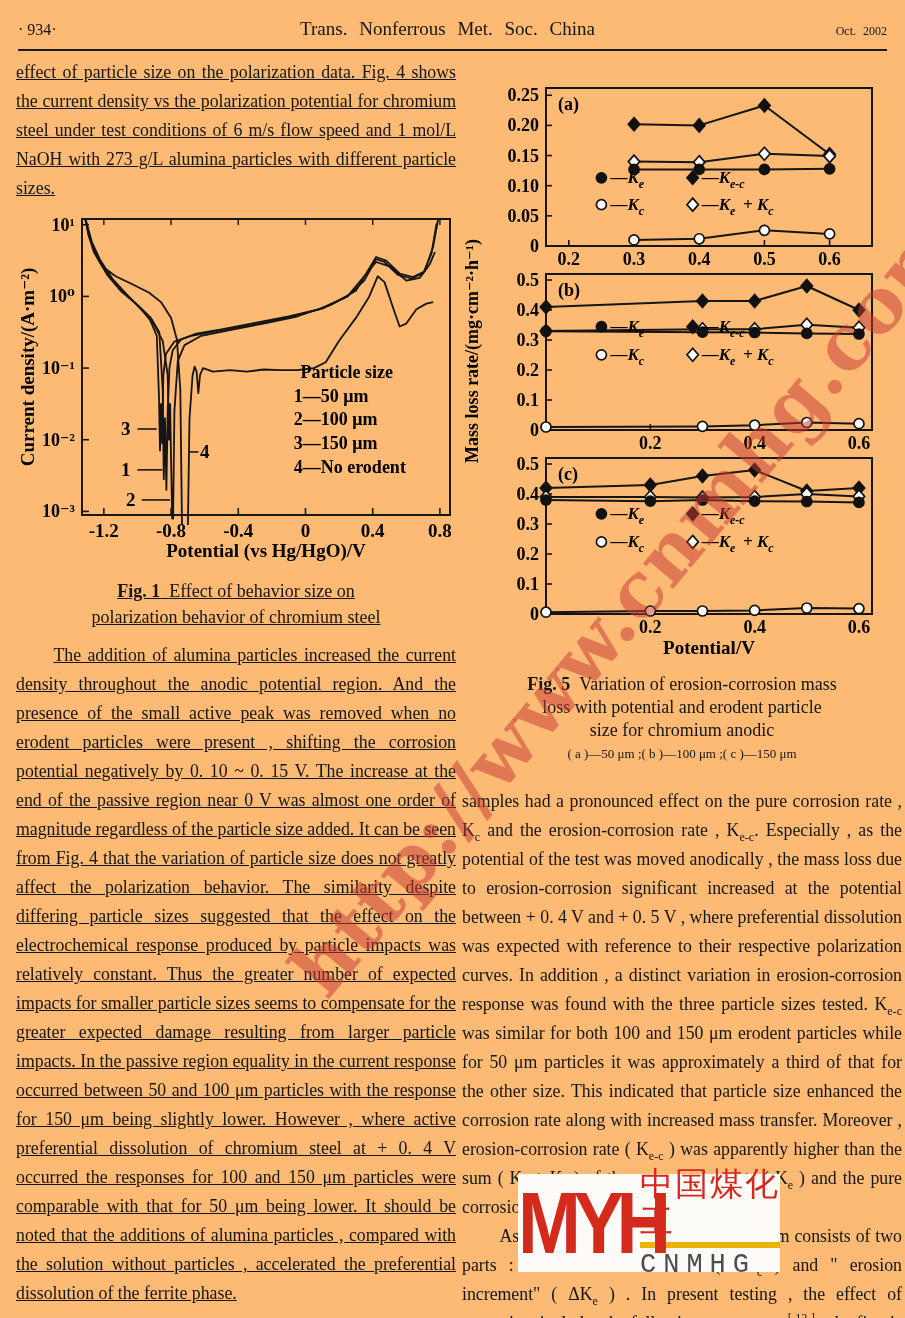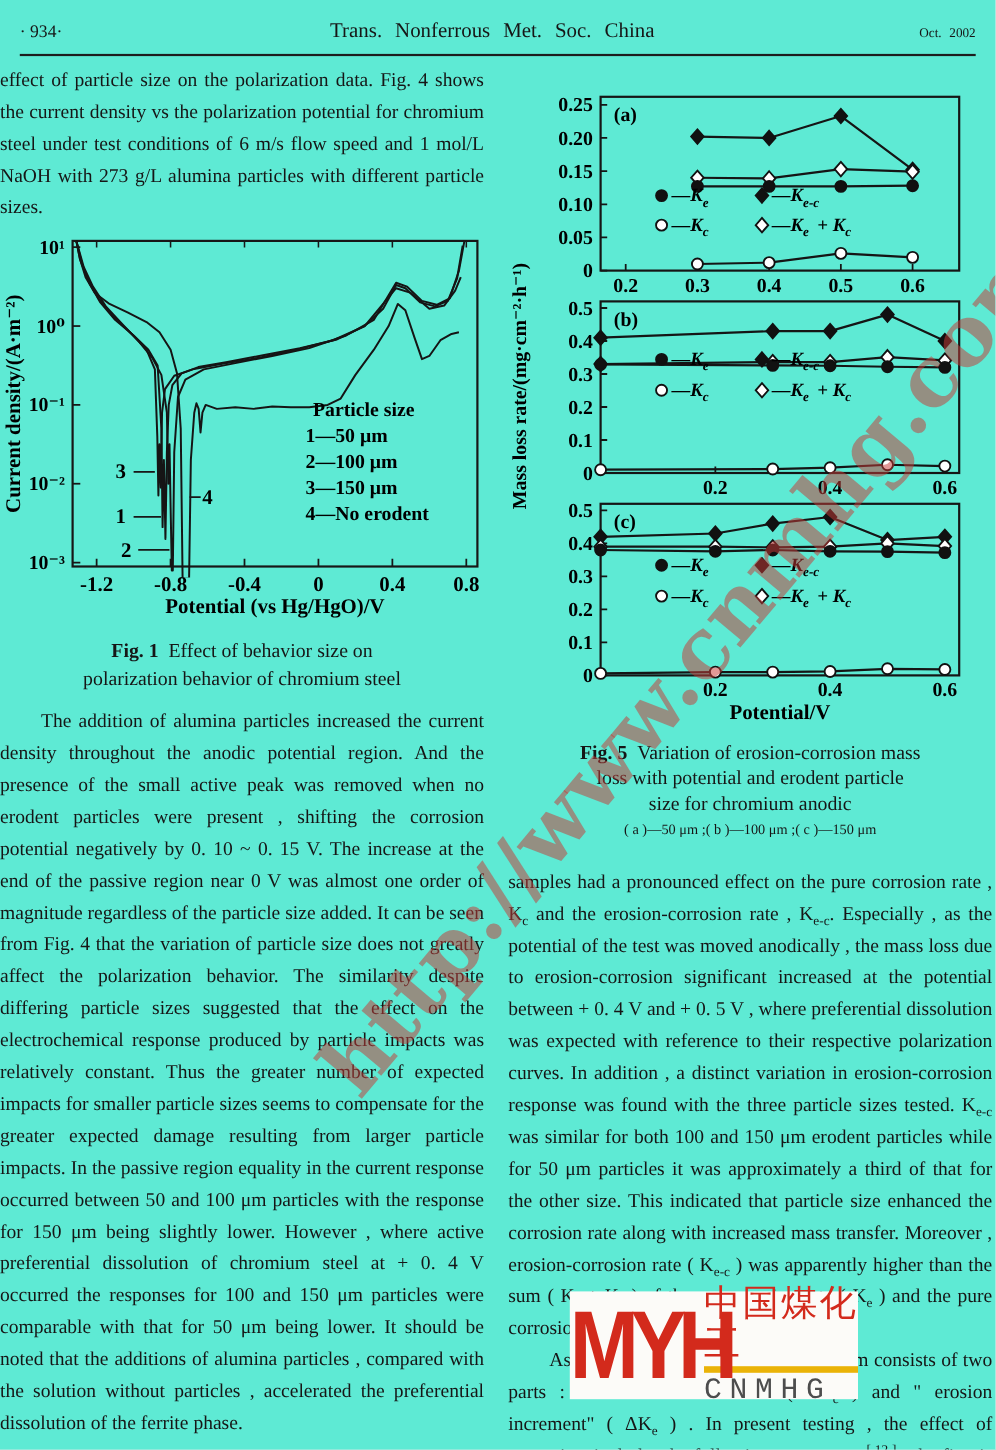--- a/index.html
+++ b/index.html
@@ -1,26 +1,26 @@
 <!DOCTYPE html>
 <html><head>
 <meta charset="utf-8">
 <style>
   html,body{margin:0;padding:0;background:#e8e8e8;}
-  .page{position:relative;width:905px;height:1318px;background:#5eead4;overflow:hidden;
+  .page{position:relative;width:905px;height:1318px;background:#fdba74;overflow:hidden;
         font-family:"Liberation Serif","DejaVu Serif",serif;color:#161616;}
   
   .hdr{position:absolute;left:18px;top:18px;width:869px;display:flex;align-items:baseline;}
   .hdr .pg{width:120px;font-size:16px;}
   .hdr .jr{flex:1;text-align:center;font-size:19px;word-spacing:7px;}
   .hdr .dt{width:130px;text-align:right;font-size:12px;word-spacing:4px;}
   .hdr-rule{position:absolute;left:18px;top:49px;width:869px;height:0;border-top:2.5px solid #1d1d1d;}
   
   .col{position:absolute;top:58px;width:440px;font-size:17.8px;line-height:29px;text-align:justify;}
-  .col-left{left:0;}
+  .col-left{left:16px;text-decoration:underline;}
   .col-right{left:462px;top:74px;}
   p.body{margin:0;}
   p.indent{text-indent:2.1em;}
   sub{font-size:68%;line-height:0;}
   sup{font-size:68%;line-height:0;}
   .fig{margin:6px 0 0 0;}
   .cap{text-align:center;font-size:18px;line-height:26px;margin-top:6px;}
   .cap .sub{font-size:13px;}
   .cap b{font-weight:bold;}
   svg text{font-family:"Liberation Serif","DejaVu Serif",serif;}

